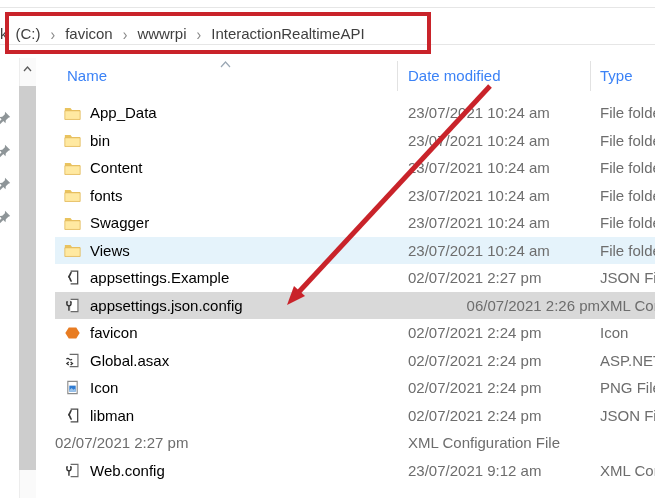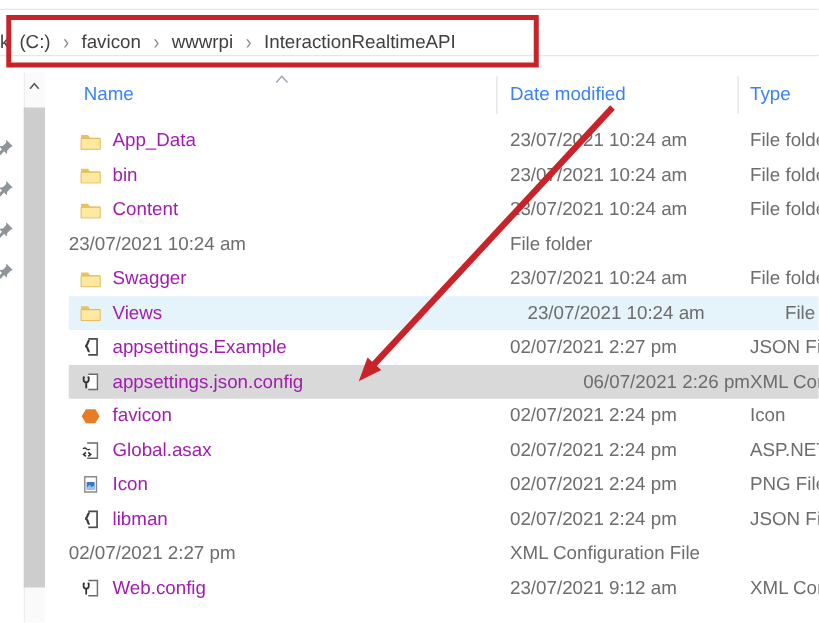--- a/index.html
+++ b/index.html
@@ -38,23 +38,23 @@
   #col-date   { position:absolute; left:353px; top:9px; }
   #col-type   { position:absolute; left:545px; top:9px; }
   #sort-caret { position:absolute; left:165px; top:-4px; }
   .vsep { position:absolute; top:3px; height:30px; width:1px; background:#e2e2e2; }
   #sep-1 { left:342px; } #sep-2 { left:535px; }
 
   
   #rows { position:absolute; left:55px; top:99px; width:600px; }
   .row { display:grid; grid-template-columns:353px 192px auto; height:27.5px;
     align-items:center; font-size:15px; white-space:nowrap; }
-  .row.hover    { background:#e5f3fb;gap:14px; }
+  .row.hover    { background:#e5f3fb; }
   .row.selected { background:#d9d9d9;text-align:right; }
-  .cell-name { display:flex; align-items:center; gap:9px; padding-left:8px; color:#a21caf; }
+  .cell-name { display:flex; align-items:center; gap:9px; padding-left:8px; color:#000000; }
   .cell-name .icon { width:18px; height:16px; display:flex; align-items:center; justify-content:center; flex:0 0 18px; }
   .cell-date, .cell-type { color:#6d6d6d; }
 
   #annotation-arrow { position:absolute; left:0; top:0; pointer-events:none; }
 </style>
 </head>
 <body>
 
 <div class="hline" id="toolbar-divider"></div>
 <div class="hline" id="addressbar-divider"></div>
@@ -134,20 +134,29 @@
             <path d="M1 2.2 h6.6 l1.8 2.4 H19 v11 H1 Z" fill="#e9c35e"></path>
             <path d="M1 5.4 H19 V15.6 H1 Z" fill="#ffe9a1" stroke="#e0b452" stroke-width="0.8"></path>
           </svg>
         </span>
         <span>Content</span>
       </div>
       <div class="cell-date">23/07/2021 10:24 am</div>
       <div class="cell-type">File folder</div>
     </div>
     <div class="row">
+      <div class="cell-name">
+        <span class="icon">
+          <svg width="17" height="14" viewBox="0 0 20 16">
+            <path d="M1 2.2 h6.6 l1.8 2.4 H19 v11 H1 Z" fill="#e9c35e"></path>
+            <path d="M1 5.4 H19 V15.6 H1 Z" fill="#ffe9a1" stroke="#e0b452" stroke-width="0.8"></path>
+          </svg>
+        </span>
+        <span>fonts</span>
+      </div>
       <div class="cell-date">23/07/2021 10:24 am</div>
       <div class="cell-type">File folder</div>
     </div>
     <div class="row">
       <div class="cell-name">
         <span class="icon">
           <svg width="17" height="14" viewBox="0 0 20 16">
             <path d="M1 2.2 h6.6 l1.8 2.4 H19 v11 H1 Z" fill="#e9c35e"></path>
             <path d="M1 5.4 H19 V15.6 H1 Z" fill="#ffe9a1" stroke="#e0b452" stroke-width="0.8"></path>
           </svg>

